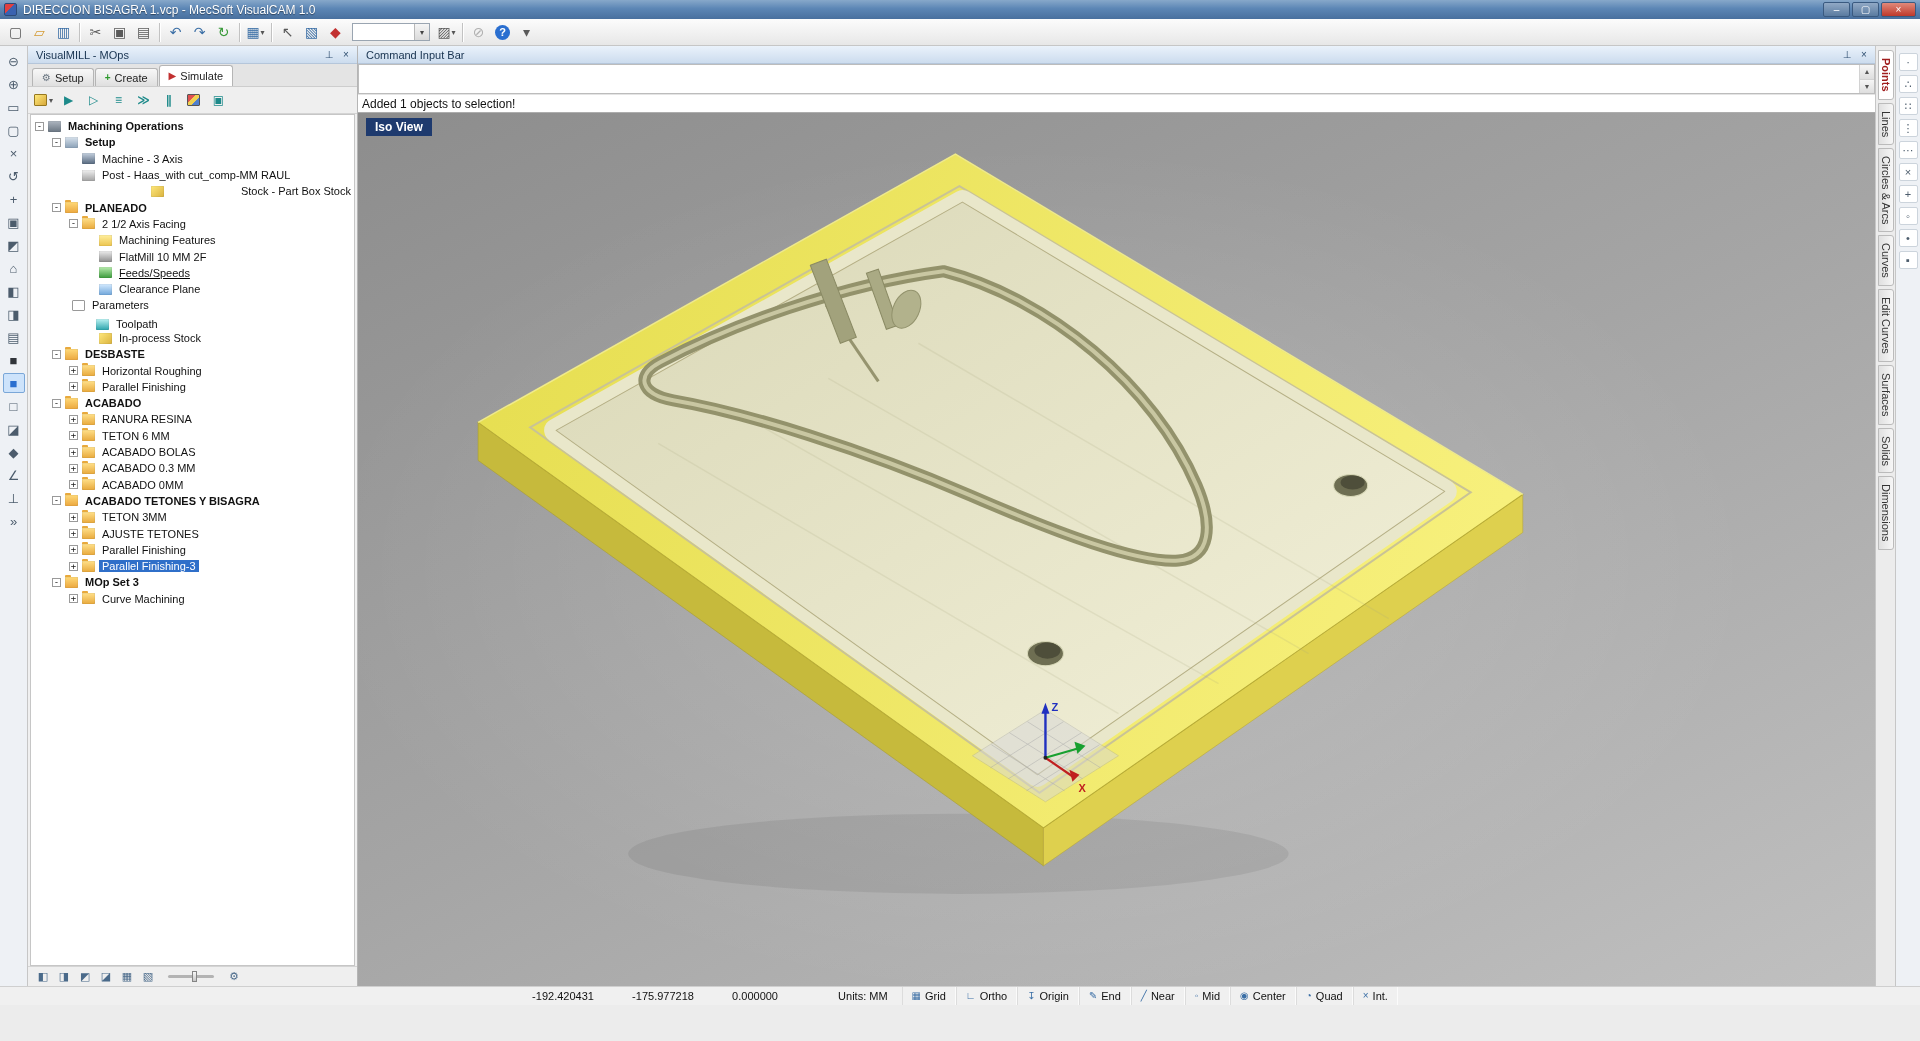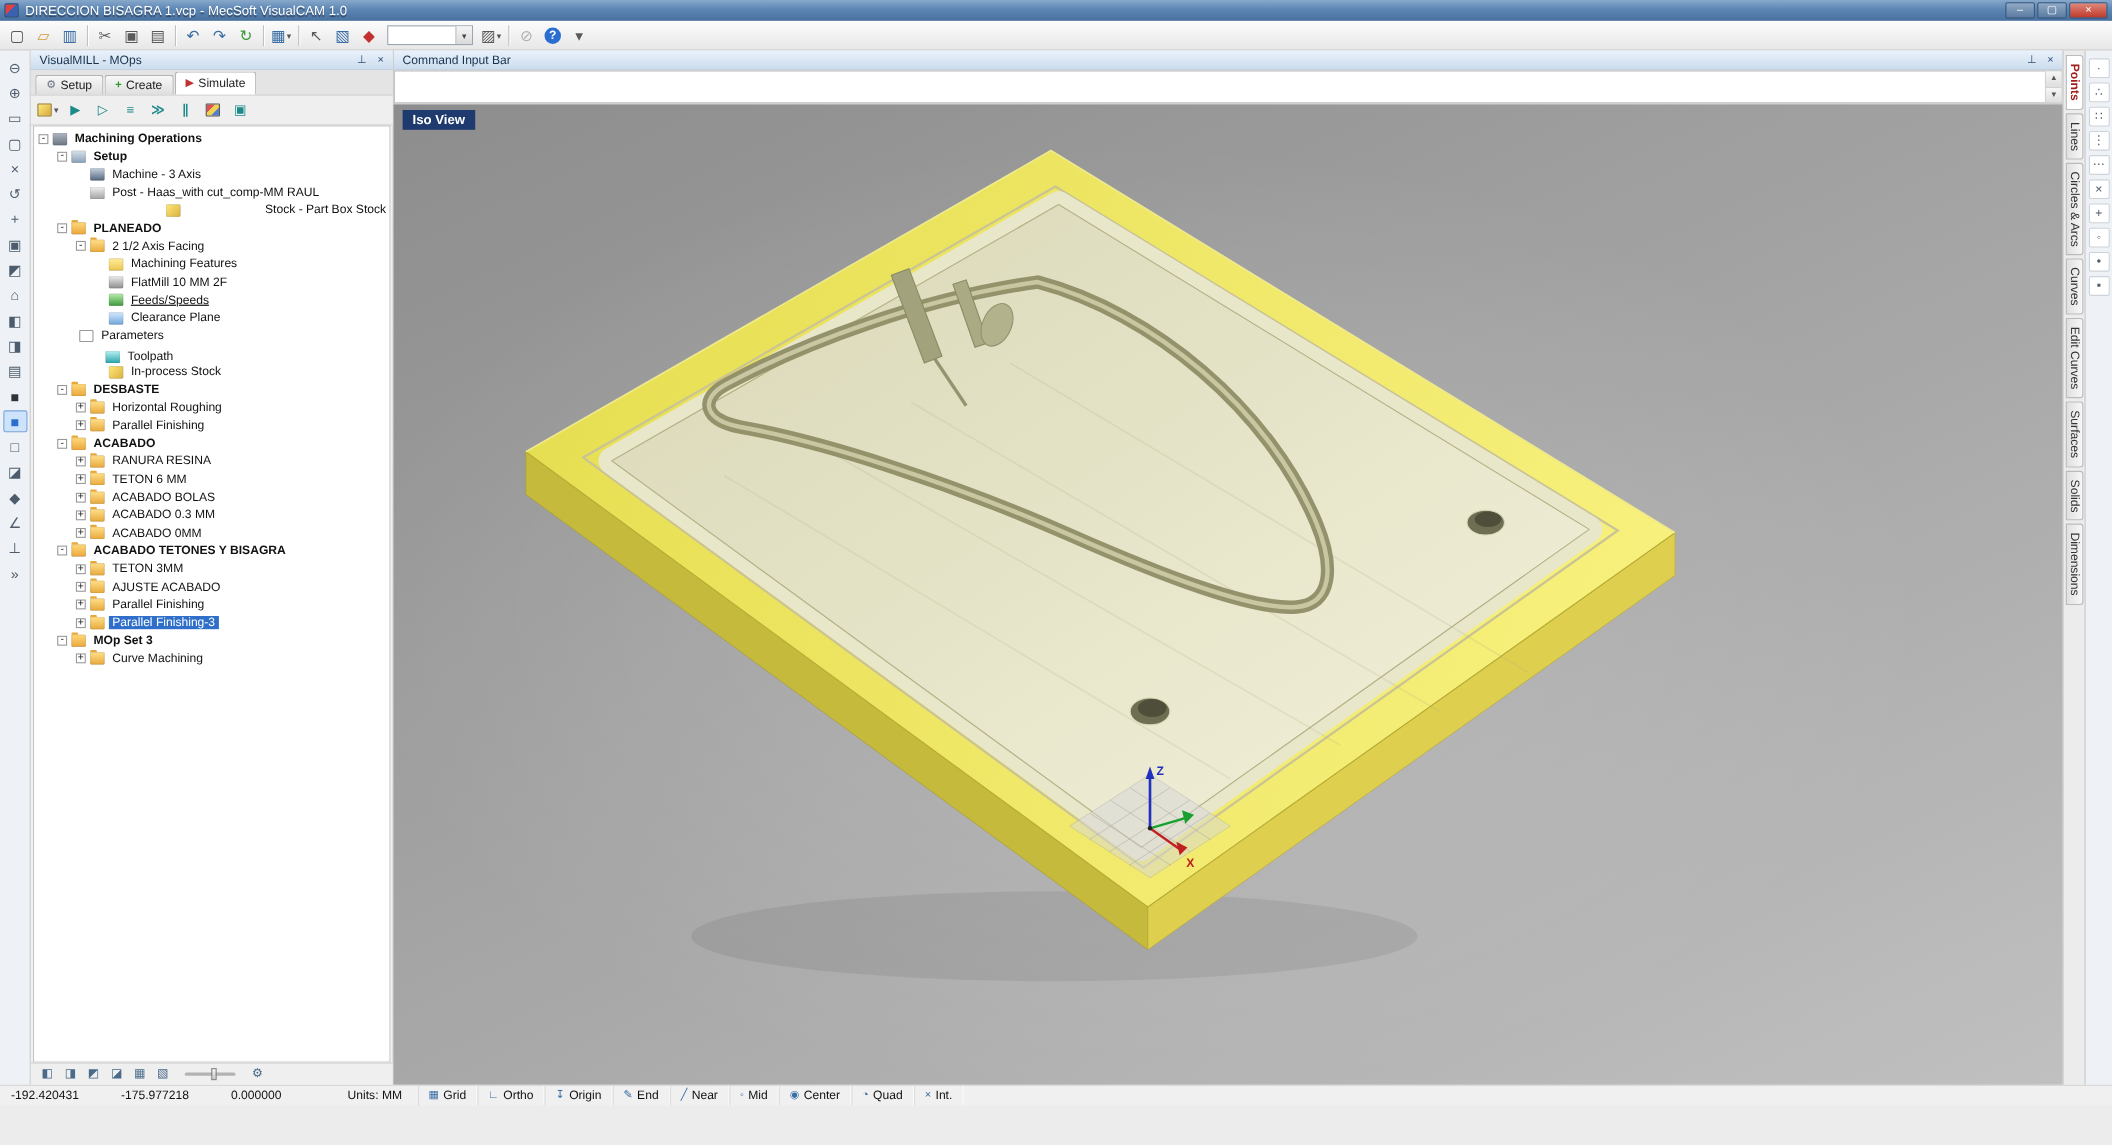--- a/index.html
+++ b/index.html
@@ -140,21 +140,21 @@
   .rightstrip { width:25px; background:#eef1f5; border-left:1px solid #c6c6c6;
     display:flex; flex-direction:column; align-items:center; padding-top:7px; gap:4px; flex:none; }
   .rs-btn { width:19px; height:18px; display:flex; align-items:center; justify-content:center;
     background:#fff; border:1px solid #ccd4dc; border-radius:2px; }
   .rs-glyph { font-size:11px; color:#4c5c6c; line-height:1; }
 
   
   .gotobar { height:16px; background:#f4f4f4; border-top:1px solid #d0d0d0;
     display:flex; align-items:center; padding-left:36px; font-size:11px; color:#222; }
   .statusbar { height:19px; background:#f0f0f0; border-top:1px solid #cfcfcf;
-    display:flex; align-items:center; font-size:11px; color:#111; }
+    display:flex; align-items:center; font-size:11px; color:#111;justify-content:center; }
   .coord { width:100px; padding-left:10px; }
   .coord.z { width:86px; }
   .units { padding:0 14px 0 30px; }
   .snaps { display:flex; height:100%; align-items:center; }
   .snap { display:flex; align-items:center; gap:4px; padding:0 9px; height:100%;
     border-left:1px solid #dcdcdc; border-right:1px solid #fbfbfb; }
   .snap-ic { color:#3a6ea5; font-size:10px; line-height:1; }
 </style>
 </head>
 <body>
@@ -476,21 +476,21 @@
             <span class="tlabel b">ACABADO  TETONES Y BISAGRA</span>
           </div>
           <div class="trow" style="padding-left: 38px;">
             <span class="expander">+</span>
             <span class="ti ti-opfolder"></span>
             <span class="tlabel">TETON 3MM</span>
           </div>
           <div class="trow" style="padding-left: 38px;">
             <span class="expander">+</span>
             <span class="ti ti-opfolder"></span>
-            <span class="tlabel">AJUSTE ACABADO</span>
+            <span class="tlabel">AJUSTE TETONES</span>
           </div>
           <div class="trow" style="padding-left: 38px;">
             <span class="expander">+</span>
             <span class="ti ti-opfolder"></span>
             <span class="tlabel">Parallel Finishing</span>
           </div>
           <div class="trow" style="padding-left: 38px;">
             <span class="expander">+</span>
             <span class="ti ti-opfolder"></span>
             <span class="tlabel sel">Parallel Finishing-3</span>
@@ -543,20 +543,21 @@
               <span class="cap-btn">×</span>
             </span>
         </div>
         <div class="cmdinput">
           <span></span>
           <div class="cmd-scrollbtns">
             <span class="sa up"></span>
             <span class="sa down"></span>
           </div>
         </div>
+        <div class="cmdmsg">Added 1 objects to selection!</div>
       </div>
 
       <div class="viewport">
         <div class="viewlabel">Iso View</div>
         <svg viewBox="0 0 1516 872" preserveAspectRatio="none">
           <defs>
             <linearGradient id="gTop" x1="0" y1="0.2" x2="1" y2="0.45">
               <stop offset="0" stop-color="#e6de50"></stop>
                 <stop offset="1" stop-color="#f7f07c"></stop>
             </linearGradient>

